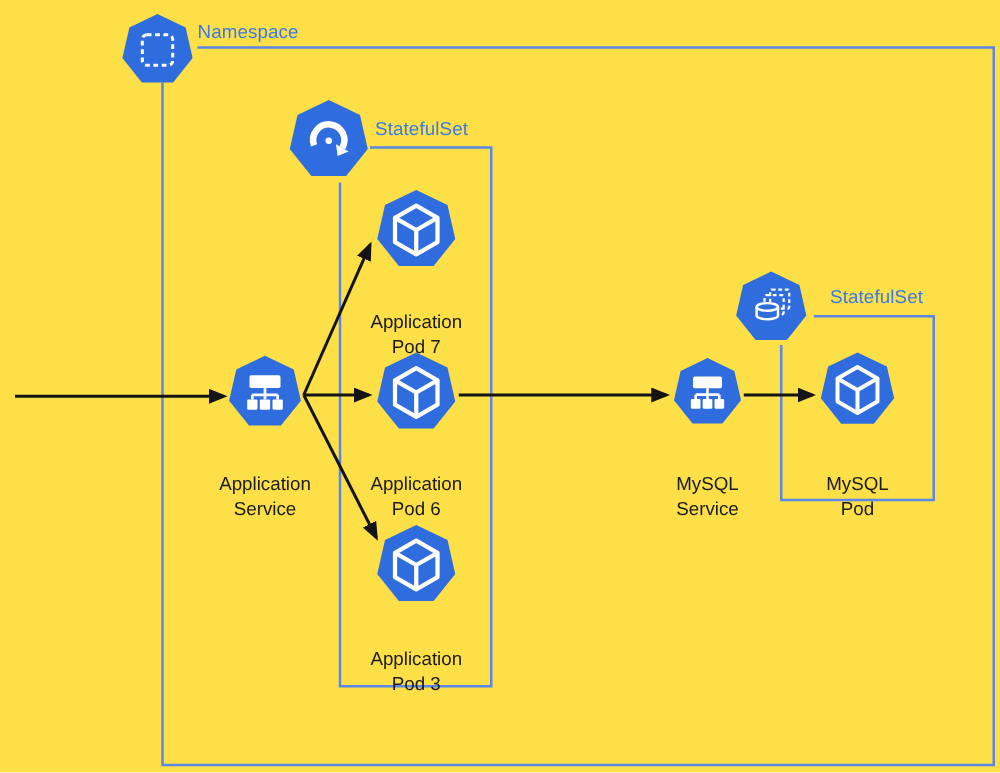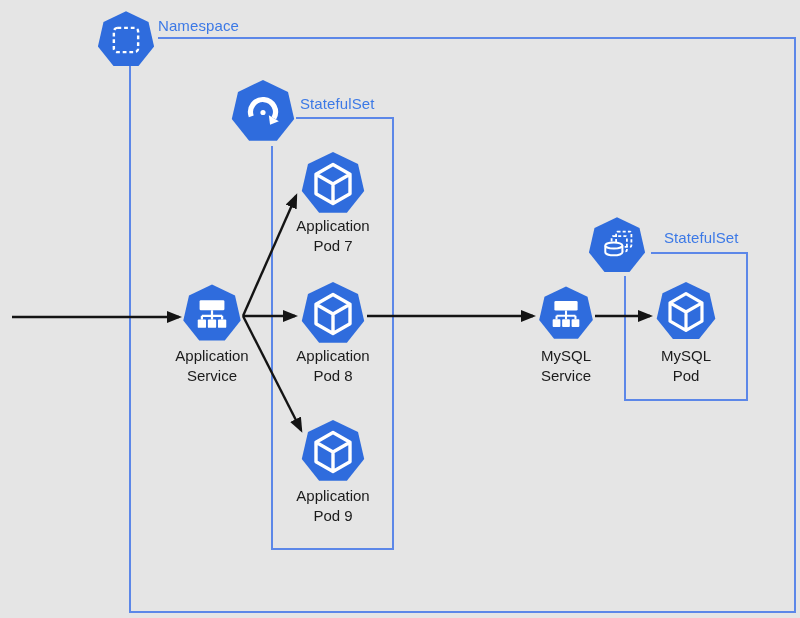--- a/index.html
+++ b/index.html
@@ -1,27 +1,27 @@
 <!DOCTYPE html>
 <html><head>
 <meta charset="utf-8">
 <style>
   html,body{margin:0;padding:0;background:#ffffff;}
   .canvas{
-    position:relative;width:800px;height:618px;background:#e5e5e5;
+    position:relative;width:800px;height:618px;background:#fde047;
     font-family:"Liberation Sans",sans-serif;overflow:hidden;
   }
   .canvas svg{position:absolute;left:0;top:0;}
   .group-lbl{
     position:absolute;font-size:15px;font-weight:500;color:#3c79e6;
     white-space:nowrap;letter-spacing:.1px;
   }
   .node-lbl{
     position:absolute;transform:translateX(-50%);text-align:center;
-    font-size:15px;line-height:20px;color:#1b1b1b;white-space:nowrap;
+    font-size:15px;line-height:20px;color:#1b1b1b;white-space:nowrap;margin-top:32px;
   }
 </style>
 </head>
 <body>
 
 <div class="canvas">
 
   <svg width="800" height="618" viewBox="0 0 800 618">
     <defs>
       <marker id="ah" markerUnits="userSpaceOnUse" markerWidth="15" markerHeight="12" refX="12" refY="6" orient="auto">
@@ -118,26 +118,26 @@
     <div>Service</div>
   </div>
 
   <div class="node-lbl" style="left:333px;top:216px">
     <div>Application</div>
     <div>Pod 7</div>
   </div>
 
   <div class="node-lbl" style="left:333px;top:346px">
     <div>Application</div>
-    <div>Pod 8</div>
+    <div>Pod 6</div>
   </div>
 
   <div class="node-lbl" style="left:333px;top:486px">
     <div>Application</div>
-    <div>Pod 9</div>
+    <div>Pod 3</div>
   </div>
 
   <div class="node-lbl" style="left:566px;top:346px">
     <div>MySQL</div>
     <div>Service</div>
   </div>
 
   <div class="node-lbl" style="left:686px;top:346px">
     <div>MySQL</div>
     <div>Pod</div>

